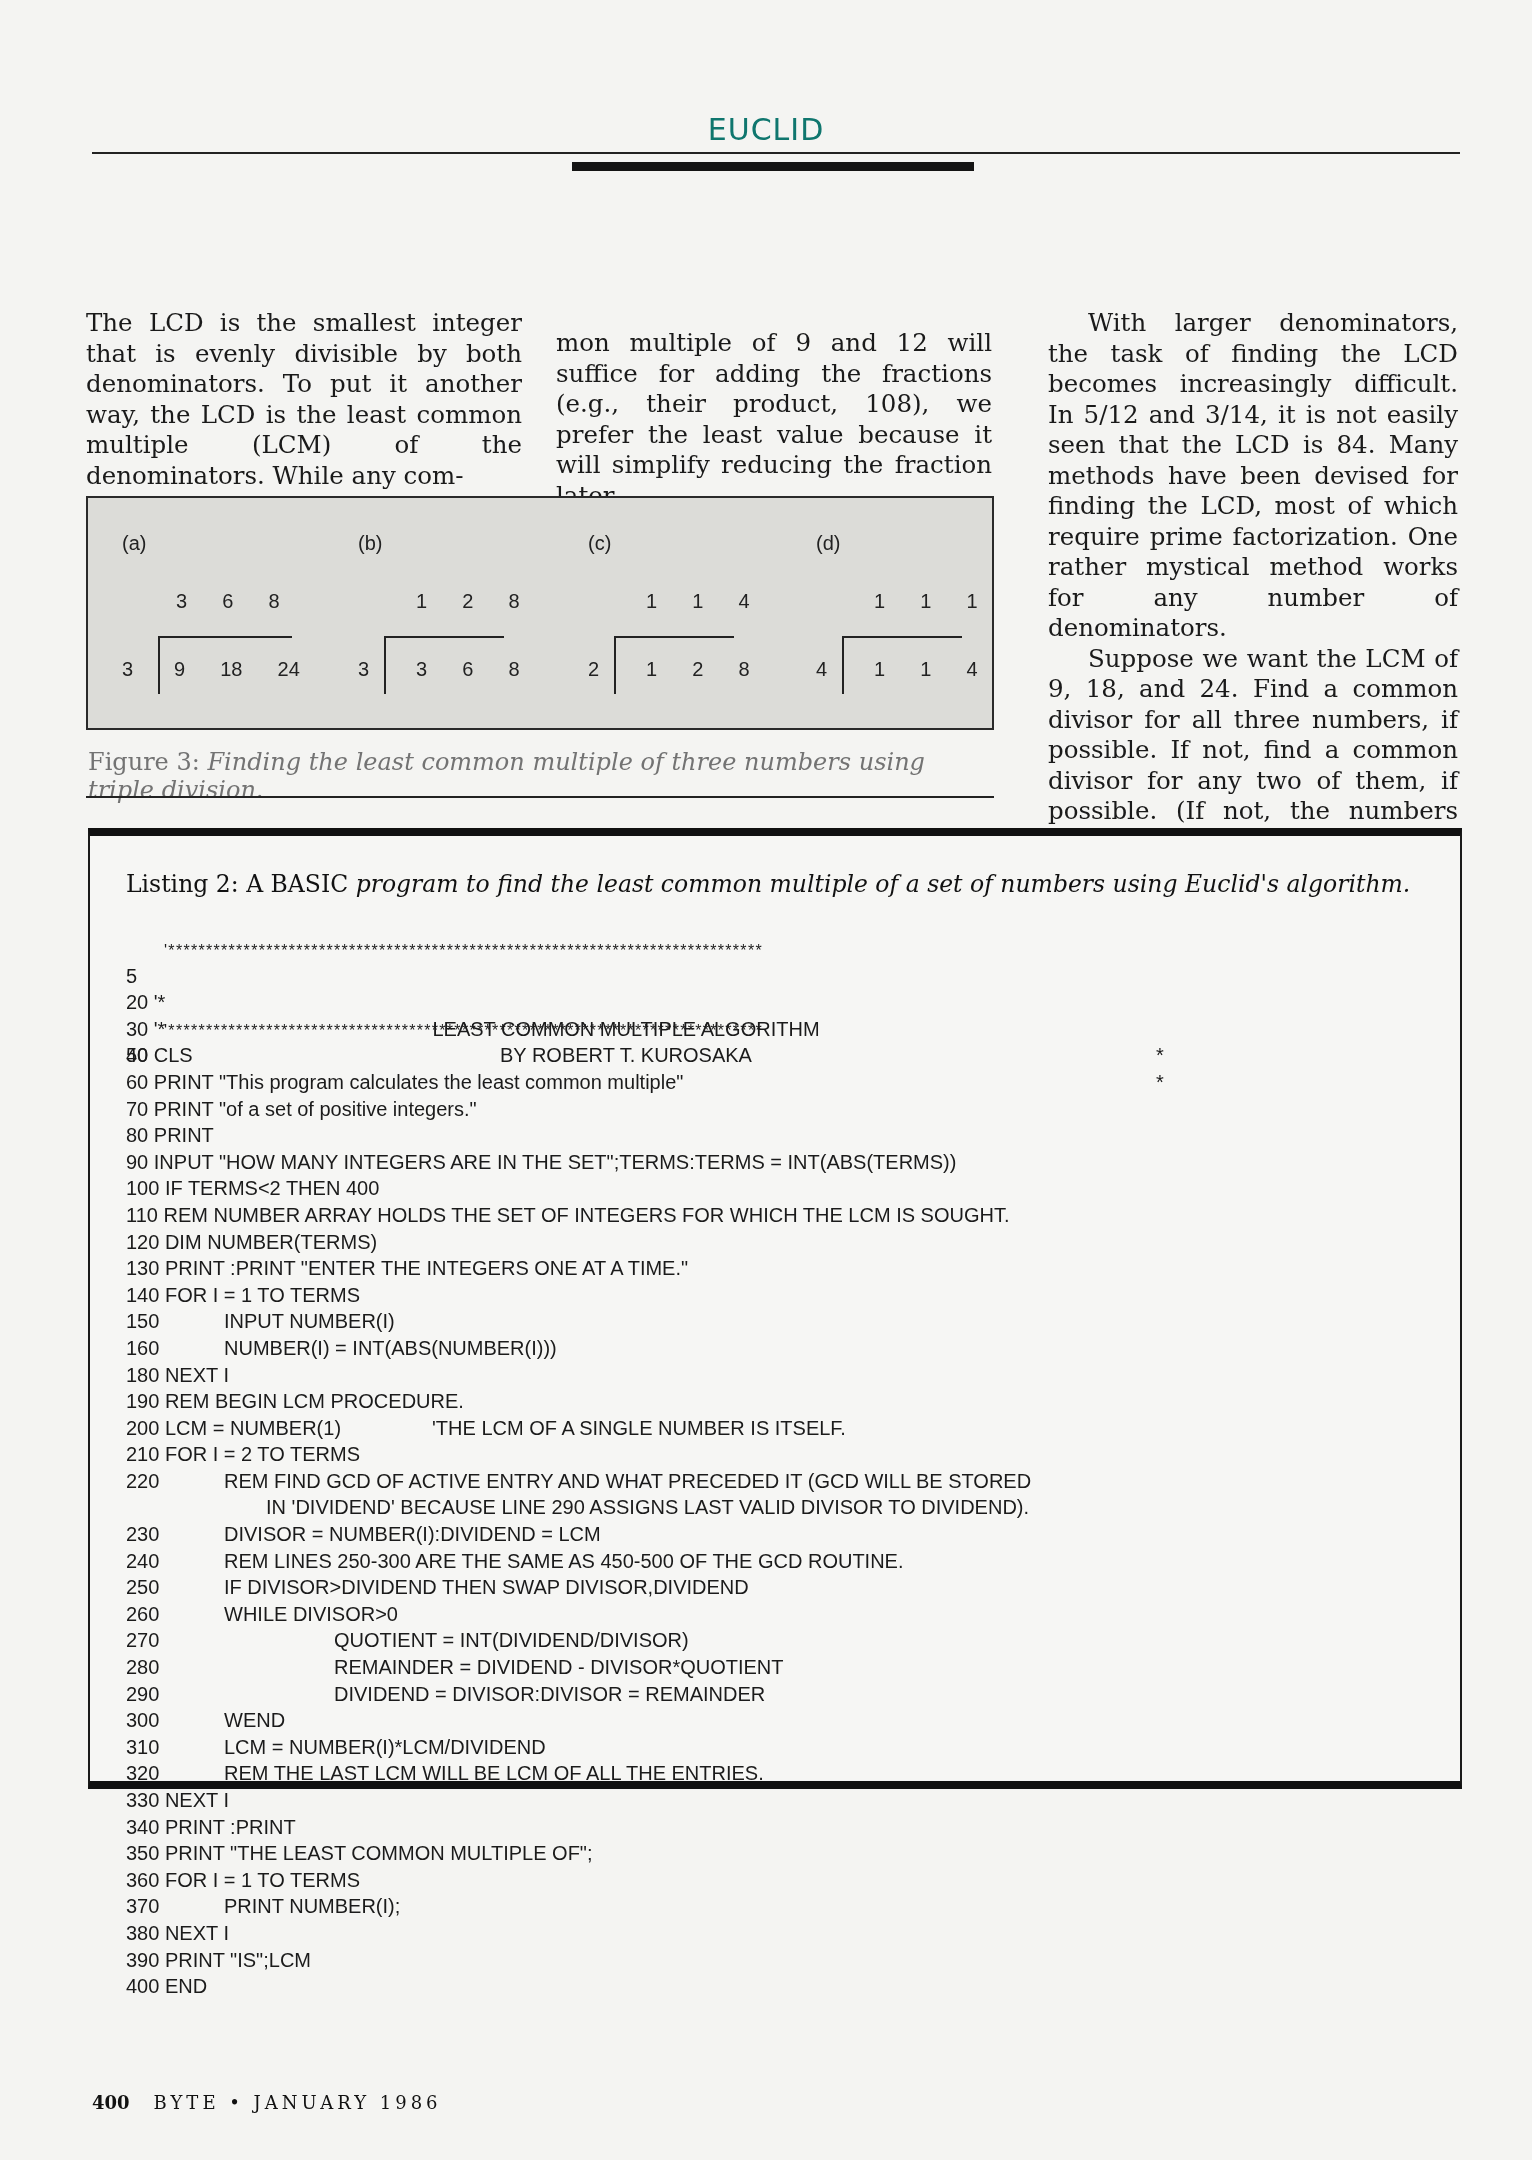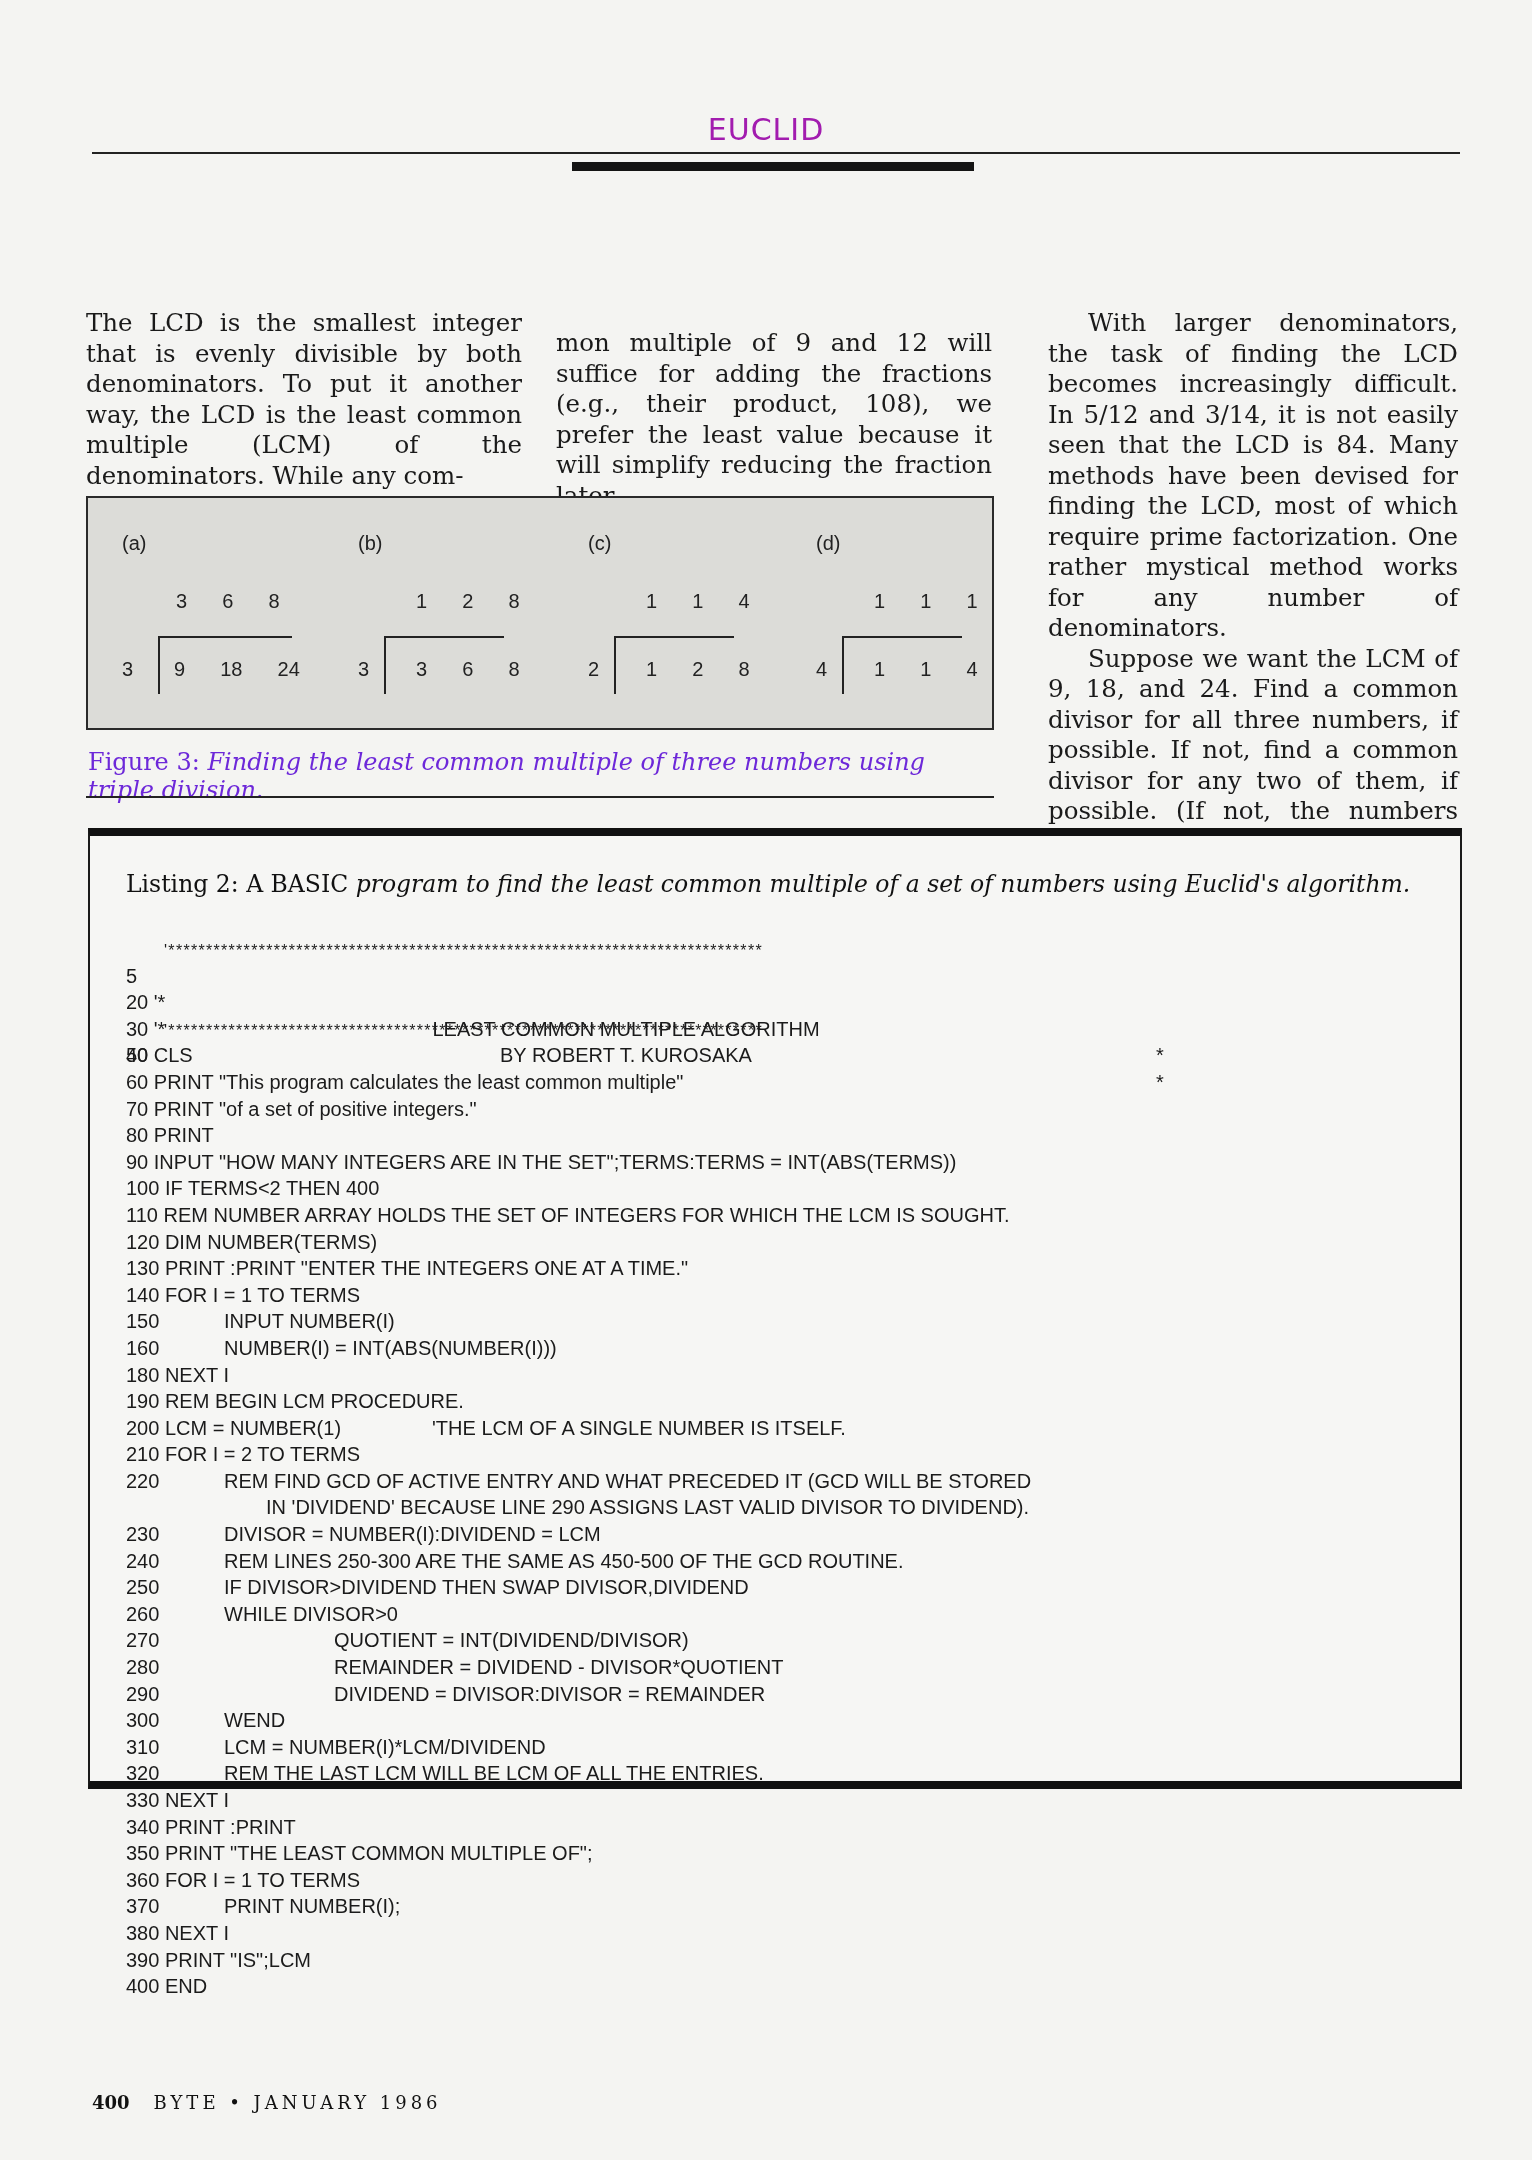--- a/index.html
+++ b/index.html
@@ -2,21 +2,21 @@
 <html><head>
 <meta charset="utf-8">
 <style>
   * { box-sizing: border-box; margin: 0; padding: 0; }
   html, body { width: 1532px; height: 2160px; background: #f4f4f2; }
   body { position: relative; font-family: "DejaVu Serif", serif; color: #1a1a1a; overflow: hidden; }
 
   .running-head {
     position: absolute; left: 0; width: 1532px; top: 112px;
     text-align: center; font-family: "DejaVu Sans", sans-serif;
-    font-size: 30px; letter-spacing: 1px; color: #a21caf;
+    font-size: 30px; letter-spacing: 1px; color: #0f766e;
   }
   .head-rule { position: absolute; left: 92px; width: 1368px; top: 152px; height: 2px; background: #222; }
   .head-bar { position: absolute; left: 572px; width: 402px; top: 162px; height: 9px; background: #141414; }
 
   .col { position: absolute; font-size: 24.5px; line-height: 30.5px; text-align: justify; color: #1a1a1a; }
   .col p { margin: 0; }
   .col .indent { text-indent: 40px; }
   .col1 { left: 86px; top: 308px; width: 436px; }
   .col2 { left: 556px; top: 328px; width: 436px; }
   .col3 { left: 1048px; top: 308px; width: 410px; }
@@ -27,21 +27,21 @@
   }
   .fig-panel { position: absolute; top: 0; width: 220px; height: 230px; font-family: "Liberation Sans", sans-serif; font-size: 20px; color: #222; }
   .fig-panel .label { position: absolute; top: 34px; }
   .fig-panel .quot { position: absolute; top: 92px; word-spacing: 12px; white-space: pre; }
   .fig-panel .divisor { position: absolute; top: 160px; }
   .fig-panel .bracket { position: absolute; top: 138px; border-left: 2px solid #222; border-top: 2px solid #222; height: 58px; }
   .fig-panel .dividend { position: absolute; top: 160px; word-spacing: 12px; white-space: pre; }
 
   .fig-caption {
     position: absolute; left: 88px; top: 748px; width: 906px;
-    font-size: 24px; color: #6d28d9; font-family: "DejaVu Serif", serif;
+    font-size: 24px; color: #737373; font-family: "DejaVu Serif", serif;
   }
   .fig-caption .cap-label { font-style: normal; }
   .fig-caption .cap-text { font-style: italic; }
   .fig-rule { position: absolute; left: 86px; top: 796px; width: 908px; height: 2px; background: #222; }
 
   .listing-box {
     position: absolute; left: 88px; top: 828px; width: 1374px; height: 961px;
     border: 2px solid #1a1a1a; border-top: 8px solid #111; border-bottom: 8px solid #111;
     background: #f6f6f4;
   }

